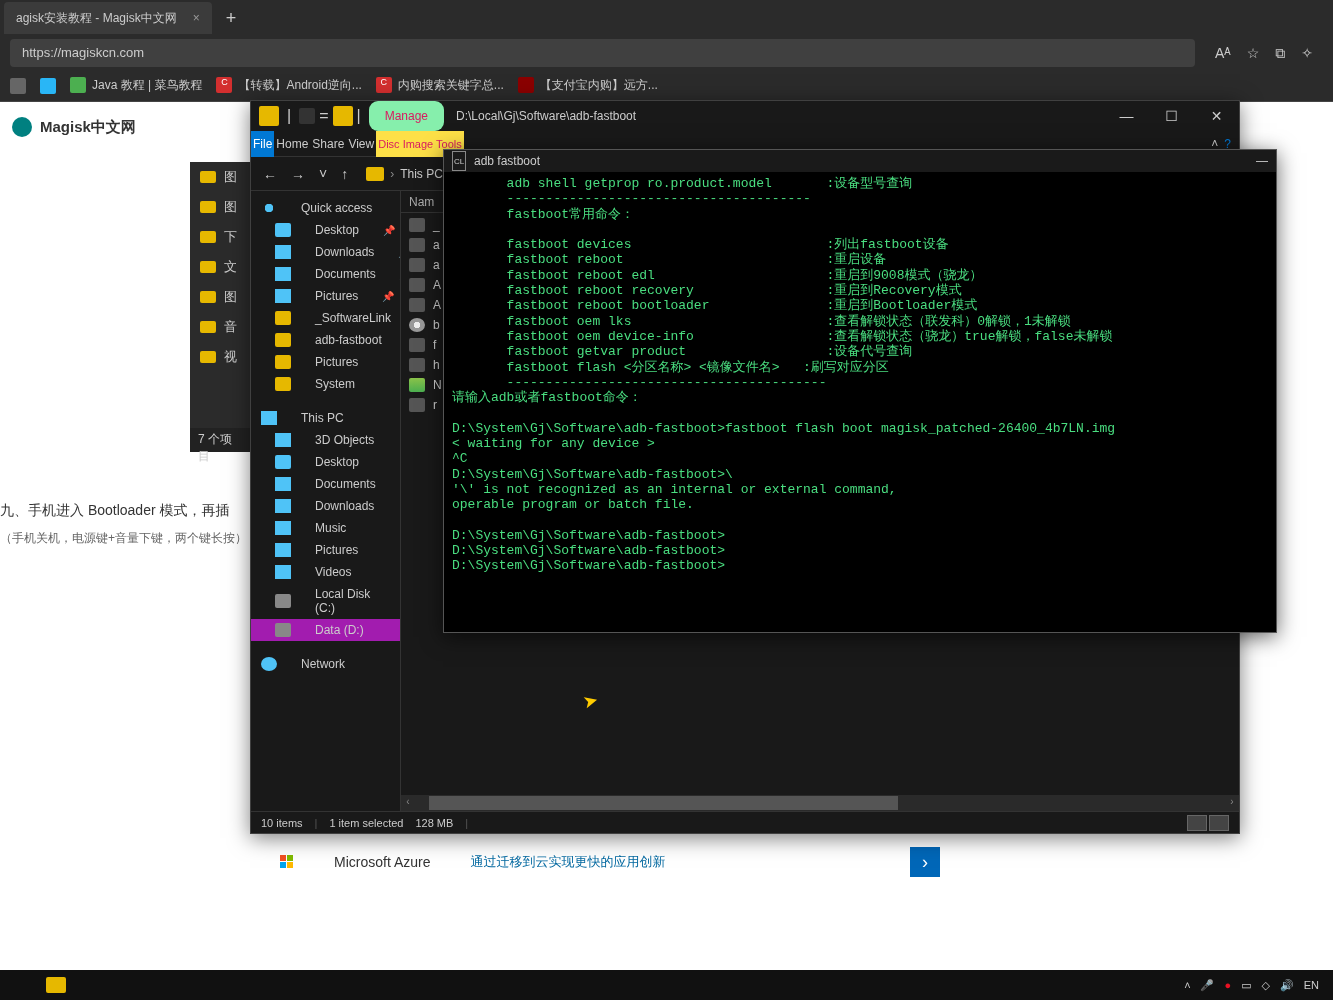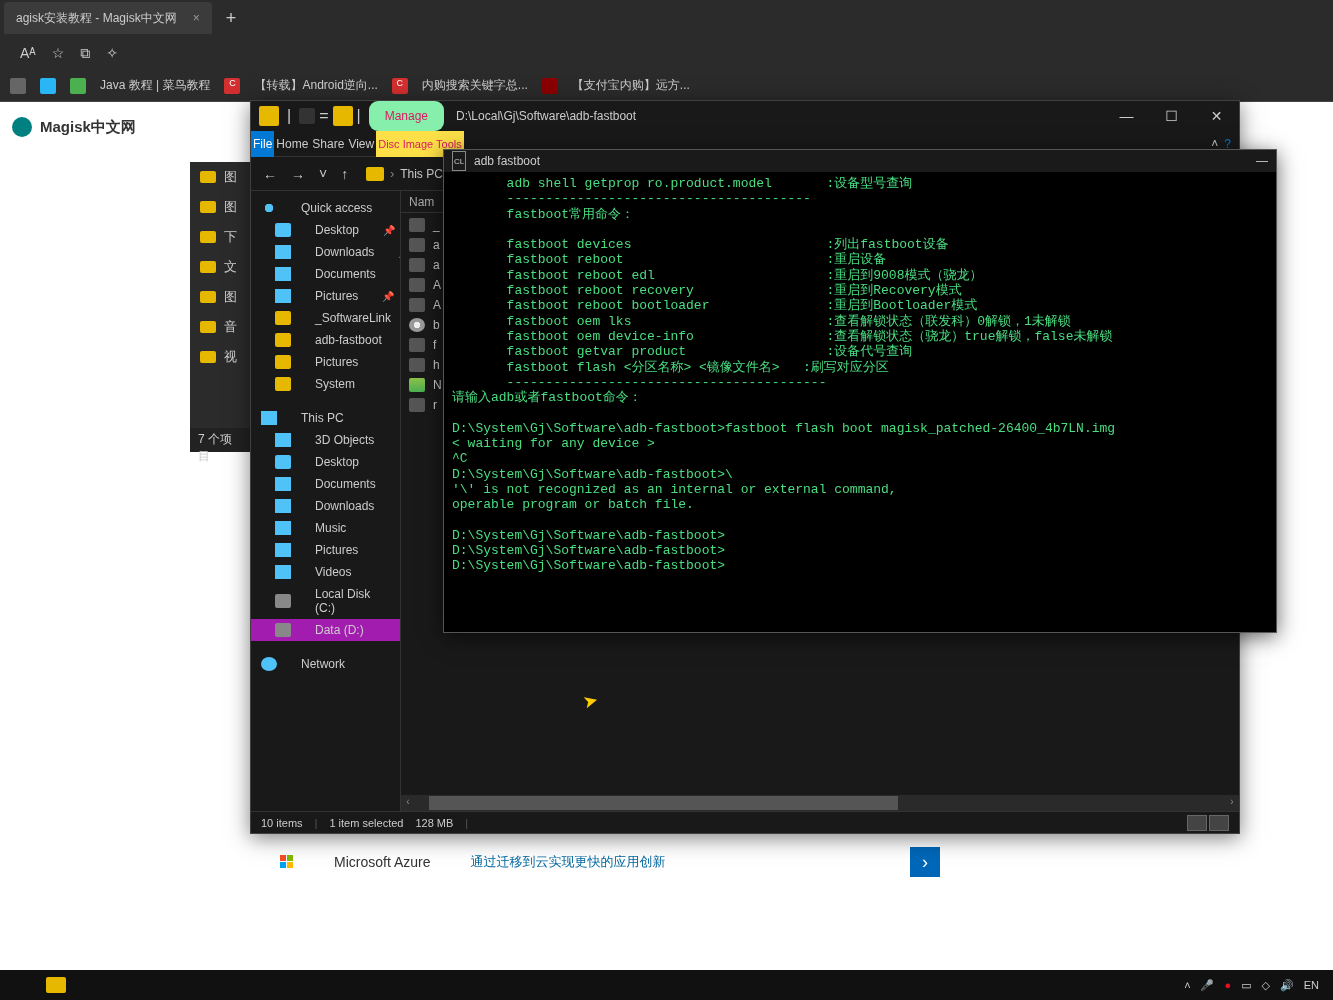--- a/index.html
+++ b/index.html
@@ -7,21 +7,21 @@
 
 
 .browser-tabs { height: 36px; background: #2b2b2b; display: flex; align-items: center; padding: 0 4px; }
 .browser-tab { height: 32px; background: #3b3b3b; display: flex; align-items: center; padding: 0 12px; font-size: 12px; color: #ccc; border-radius: 4px 4px 0 0; margin-right: 4px; gap: 8px; }
 .browser-tab .close-x { color: #999; margin-left: 8px; }
 .new-tab-btn { color: #ccc; font-size: 18px; padding: 0 10px; cursor: pointer; }
 .browser-addrbar { height: 34px; background: #2b2b2b; display: flex; align-items: center; padding: 0 10px; gap: 10px; }
 .addr-input { flex: 1; height: 28px; background: #404040; border-radius: 4px; color: #ccc; font-size: 13px; line-height: 28px; padding: 0 12px; }
 .addr-icons { display: flex; gap: 16px; color: #ccc; font-size: 14px; padding: 0 10px; }
 .browser-bookmarks { height: 32px; background: #2b2b2b; border-bottom: 1px solid #444; display: flex; align-items: center; padding: 0 10px; gap: 14px; }
-.bookmark-item { color: #ccc; font-size: 12px; display: flex; align-items: center; gap: 14px; }
+.bookmark-item { color: #ccc; font-size: 12px; display: flex; align-items: flex-start; gap: 6px; }
 .bookmark-icon { width: 16px; height: 16px; display: inline-block; border-radius: 2px; }
 
 
 .webpage { position: absolute; top: 102px; left: 0; right: 0; bottom: 0; background: #fff; }
 .webpage-header { height: 50px; display: flex; align-items: center; padding: 0 12px; gap: 8px; }
 .magisk-logo { width: 20px; height: 20px; background: #008080; border-radius: 50%; display: inline-block; }
 .webpage-title { font-weight: bold; font-size: 15px; color: #333; }
 .webpage-dark-panel { position: absolute; top: 60px; left: 190px; width: 60px; height: 290px; background: #2b2b2b; }
 .webpage-dark-panel .panel-row { display: flex; align-items: center; gap: 8px; color: #ccc; padding: 6px 10px; font-size: 13px; }
 .panel-folder-icon { width: 16px; height: 12px; background: #e6b800; border-radius: 2px; display: inline-block; }
@@ -108,20 +108,21 @@
 <body>
 
 <div class="browser-tabs">
   <div class="browser-tab">
     <span>agisk安装教程 - Magisk中文网</span>
     <span class="close-x">×</span>
   </div>
   <div class="new-tab-btn">+</div>
 </div>
 <div class="browser-addrbar">
+  <div class="addr-input">https://magiskcn.com</div>
   <div class="addr-icons">
     <span>Aᴬ</span>
     <span>☆</span>
     <span>⧉</span>
     <span>✧</span>
   </div>
 </div>
 <div class="browser-bookmarks">
   <div class="bookmark-item">
       <span class="bookmark-icon" style="background:#666"></span>
@@ -175,20 +176,24 @@
       </div>
     <div class="panel-row">
         <span class="panel-folder-icon"></span>
         <span>音</span>
       </div>
     <div class="panel-row">
         <span class="panel-folder-icon"></span>
         <span>视</span>
       </div>
     <div class="panel-footer">7 个项目</div>
+  </div>
+  <div class="webpage-body">
+    <div>九、手机进入 Bootloader 模式，再插</div>
+    <div class="subtext">（手机关机，电源键+音量下键，两个键长按）</div>
   </div>
   <div class="azure-banner">
     <span style="width:14px;height:14px;display:inline-block"><svg viewBox="0 0 14 14">
           <rect width="6" height="6" fill="#f25022"></rect>
           <rect x="7" width="6" height="6" fill="#7fba00"></rect>
           <rect y="7" width="6" height="6" fill="#00a4ef"></rect>
           <rect x="7" y="7" width="6" height="6" fill="#ffb900"></rect>
         </svg></span>
     <span class="azure-logo-text">Microsoft Azure</span>
     <span class="azure-msg">通过迁移到云实现更快的应用创新</span>

